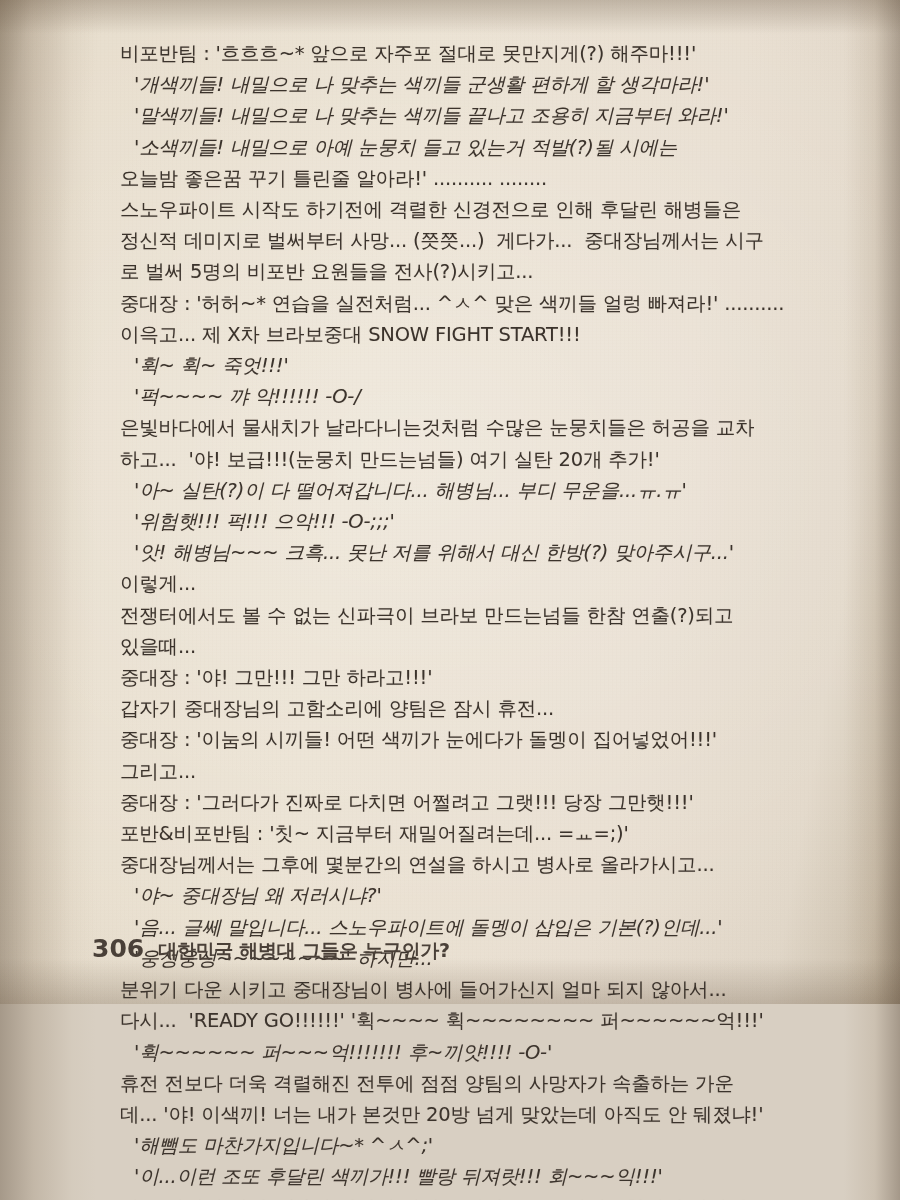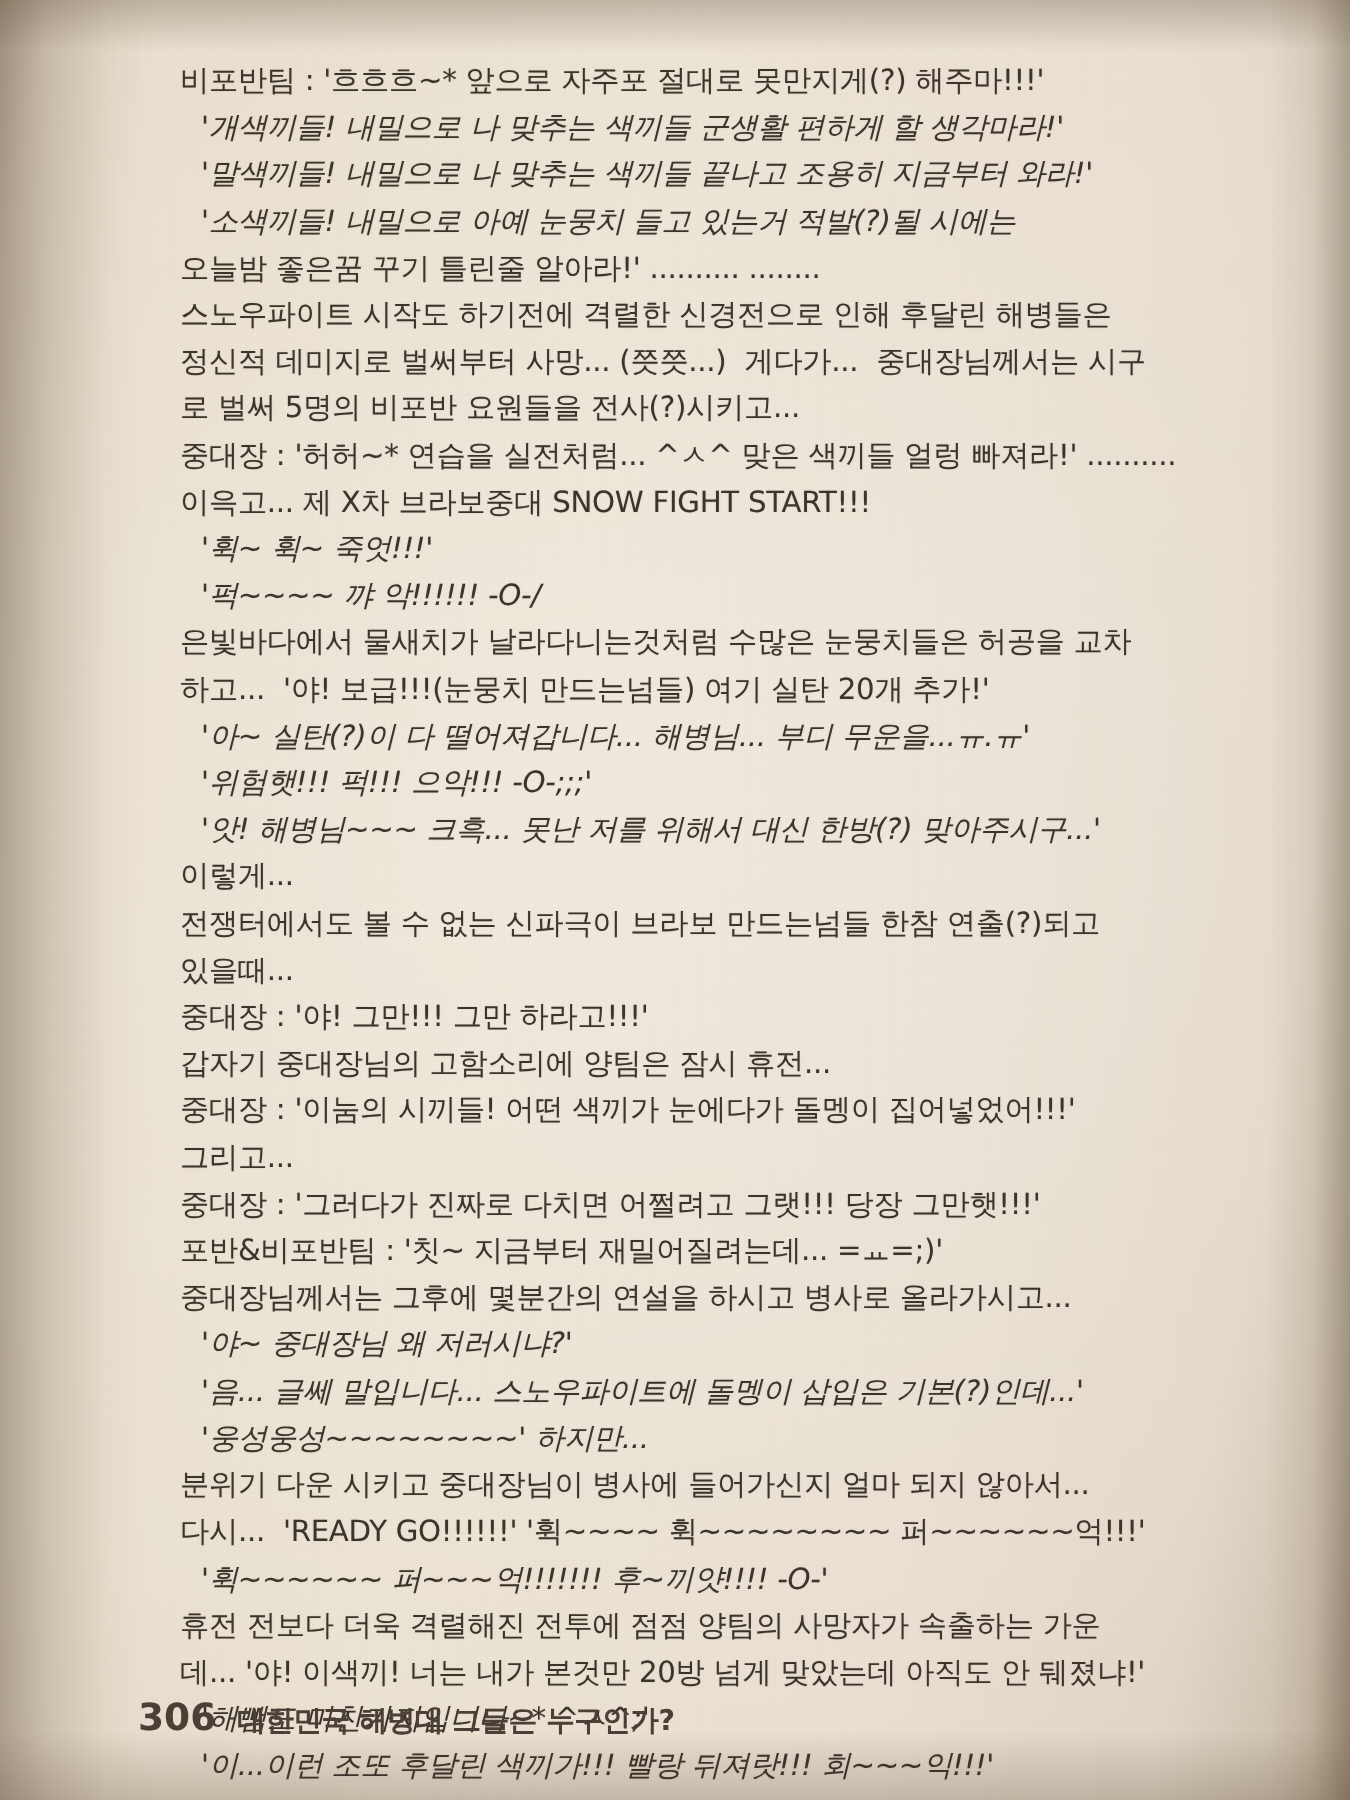--- a/index.html
+++ b/index.html
@@ -10,21 +10,21 @@
     width: 900px;
     height: 1200px;
     overflow: hidden;
     background: #d8cfc2;
     font-family: "Liberation Serif", serif;
   }
   
   #page {
     position: relative;
     width: 900px;
-    height: 1200px;
+    height: 1004px;
     background:
       radial-gradient(ellipse 120% 90% at 45% 45%, rgba(255,255,255,0.28) 0%, rgba(255,255,255,0.05) 55%, rgba(120,100,80,0.12) 100%),
       linear-gradient(100deg, #c9bda9 0%, #ded3c2 3%, #e7ddcc 10%, #eae1d1 40%, #e8ded0 70%, #e2d8c9 88%, #cfc3b0 96%, #b9ab96 100%);
   }
   
   #gutter-left {
     position: absolute;
     left: 0; top: 0;
     width: 96px; height: 1200px;
     background: linear-gradient(90deg, rgba(90,72,52,0.40) 0%, rgba(120,98,72,0.22) 35%, rgba(160,140,110,0.06) 75%, rgba(255,255,255,0) 100%);

